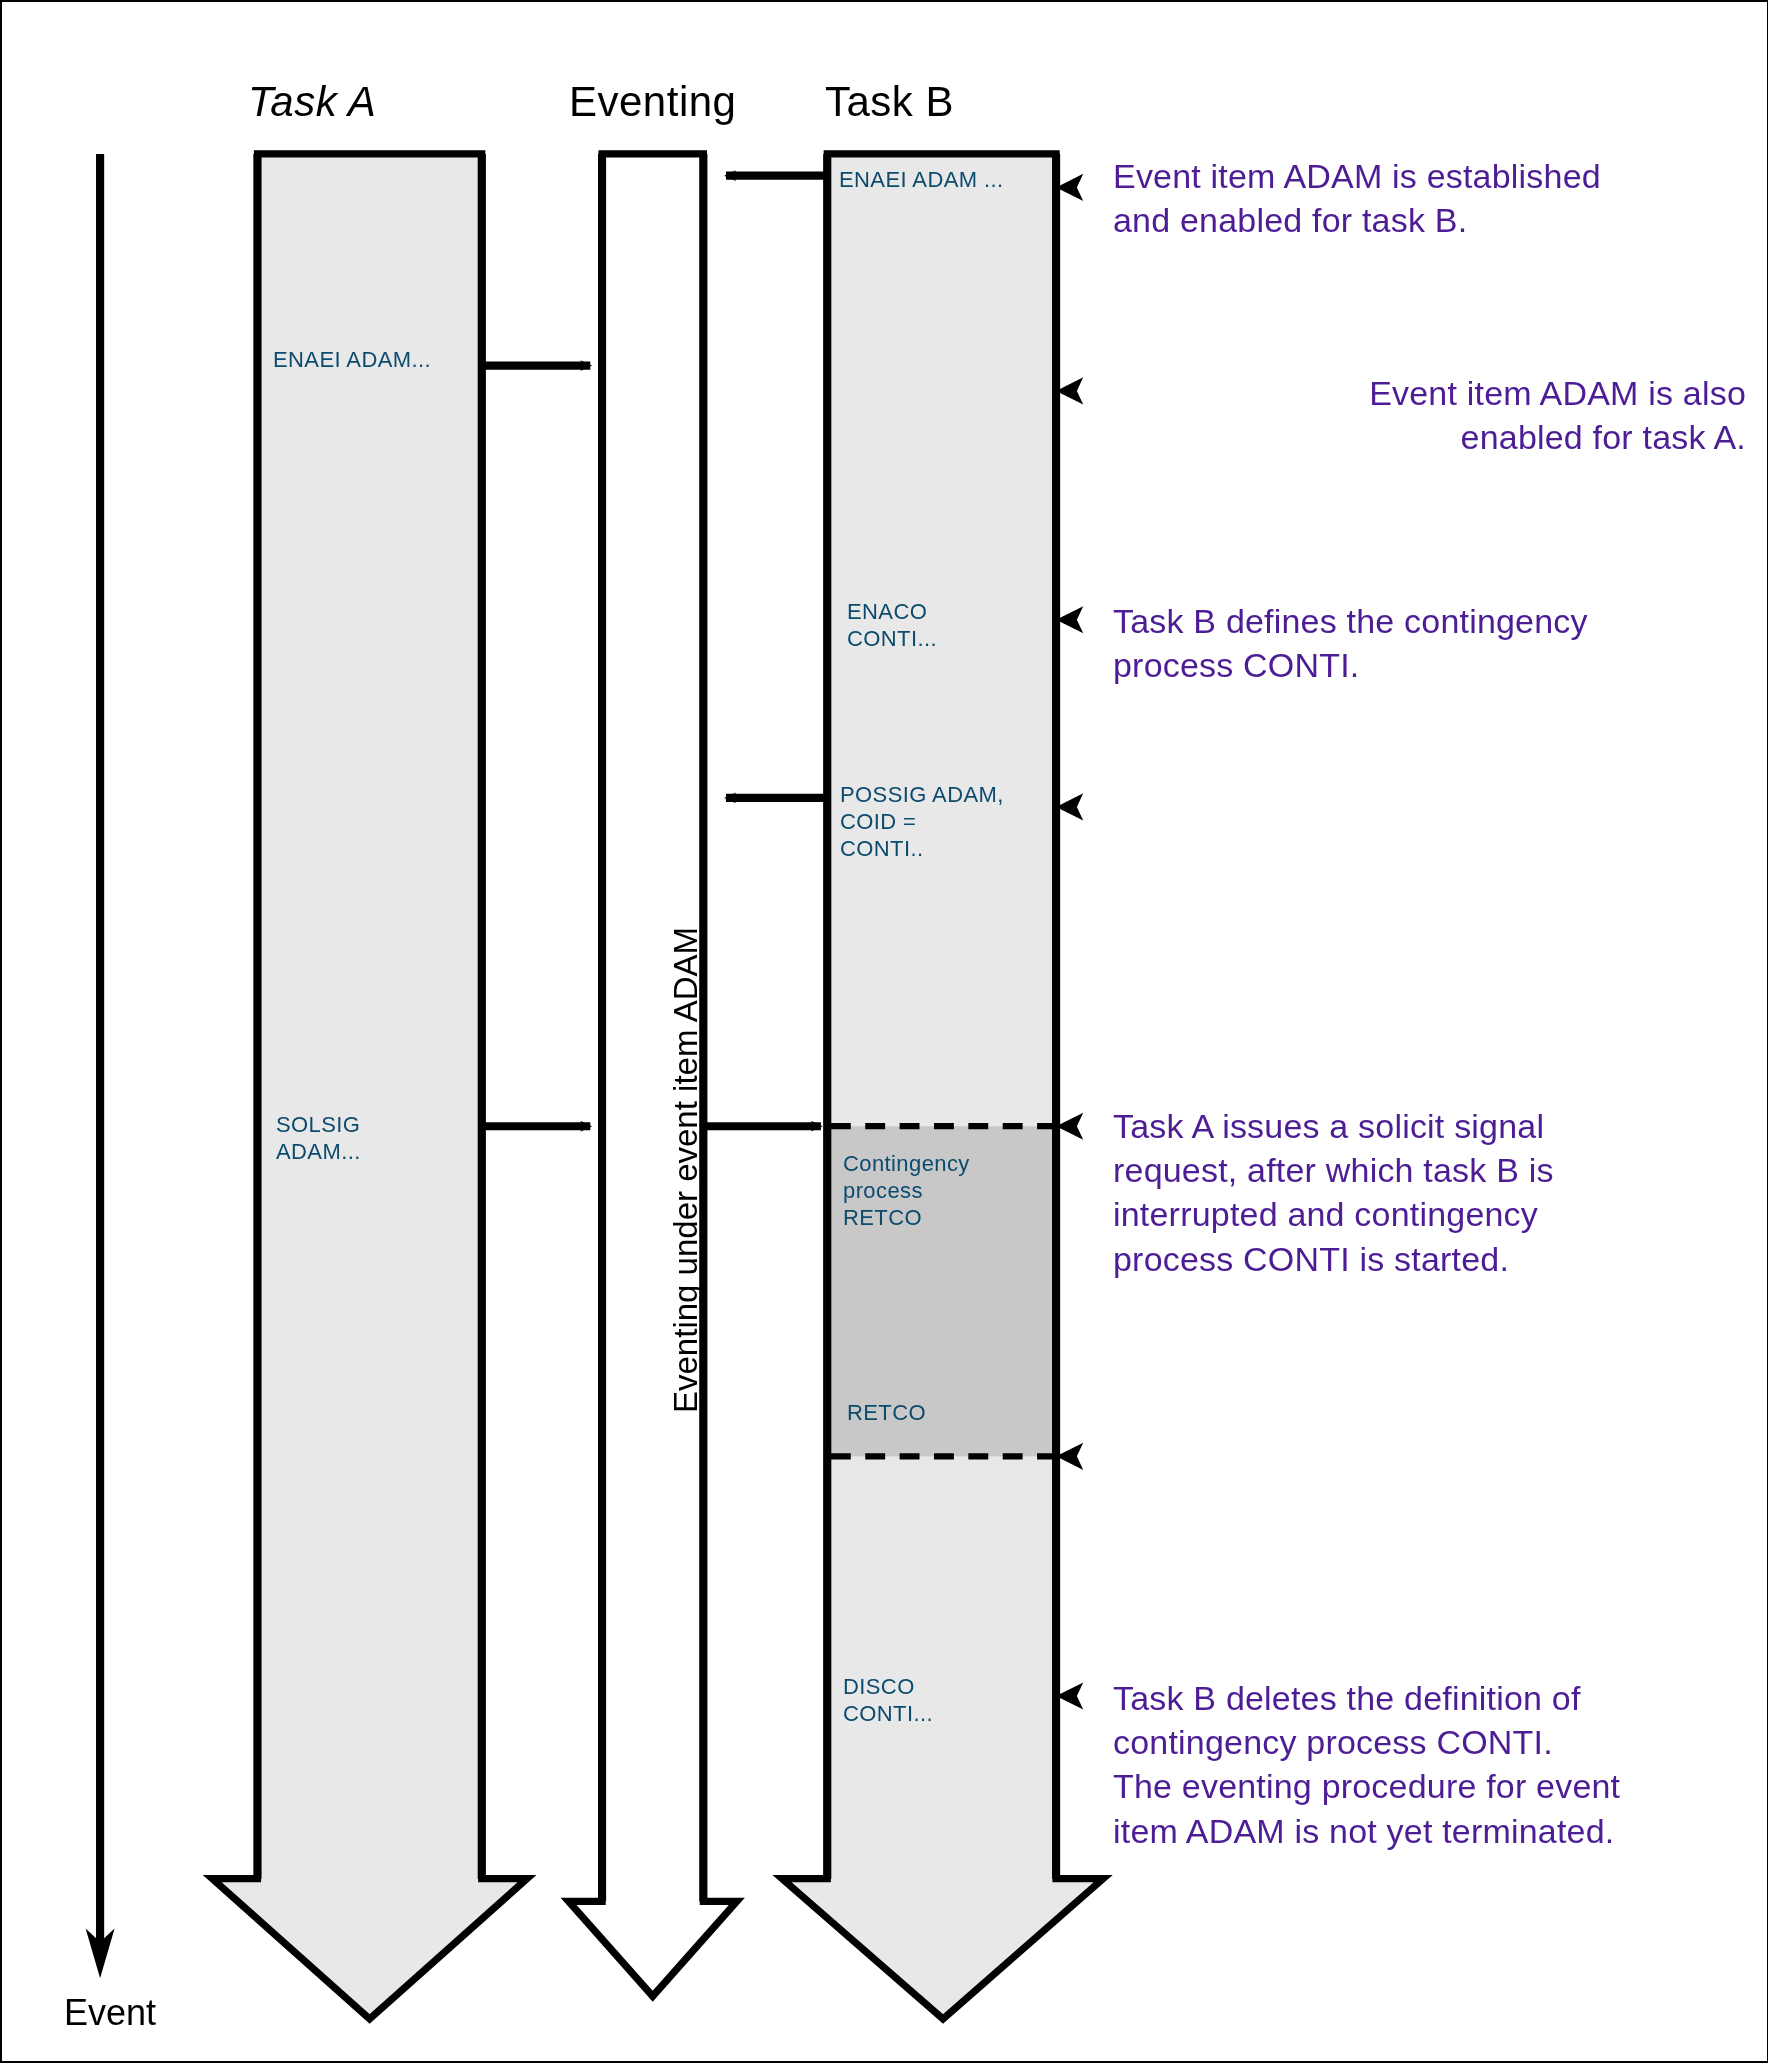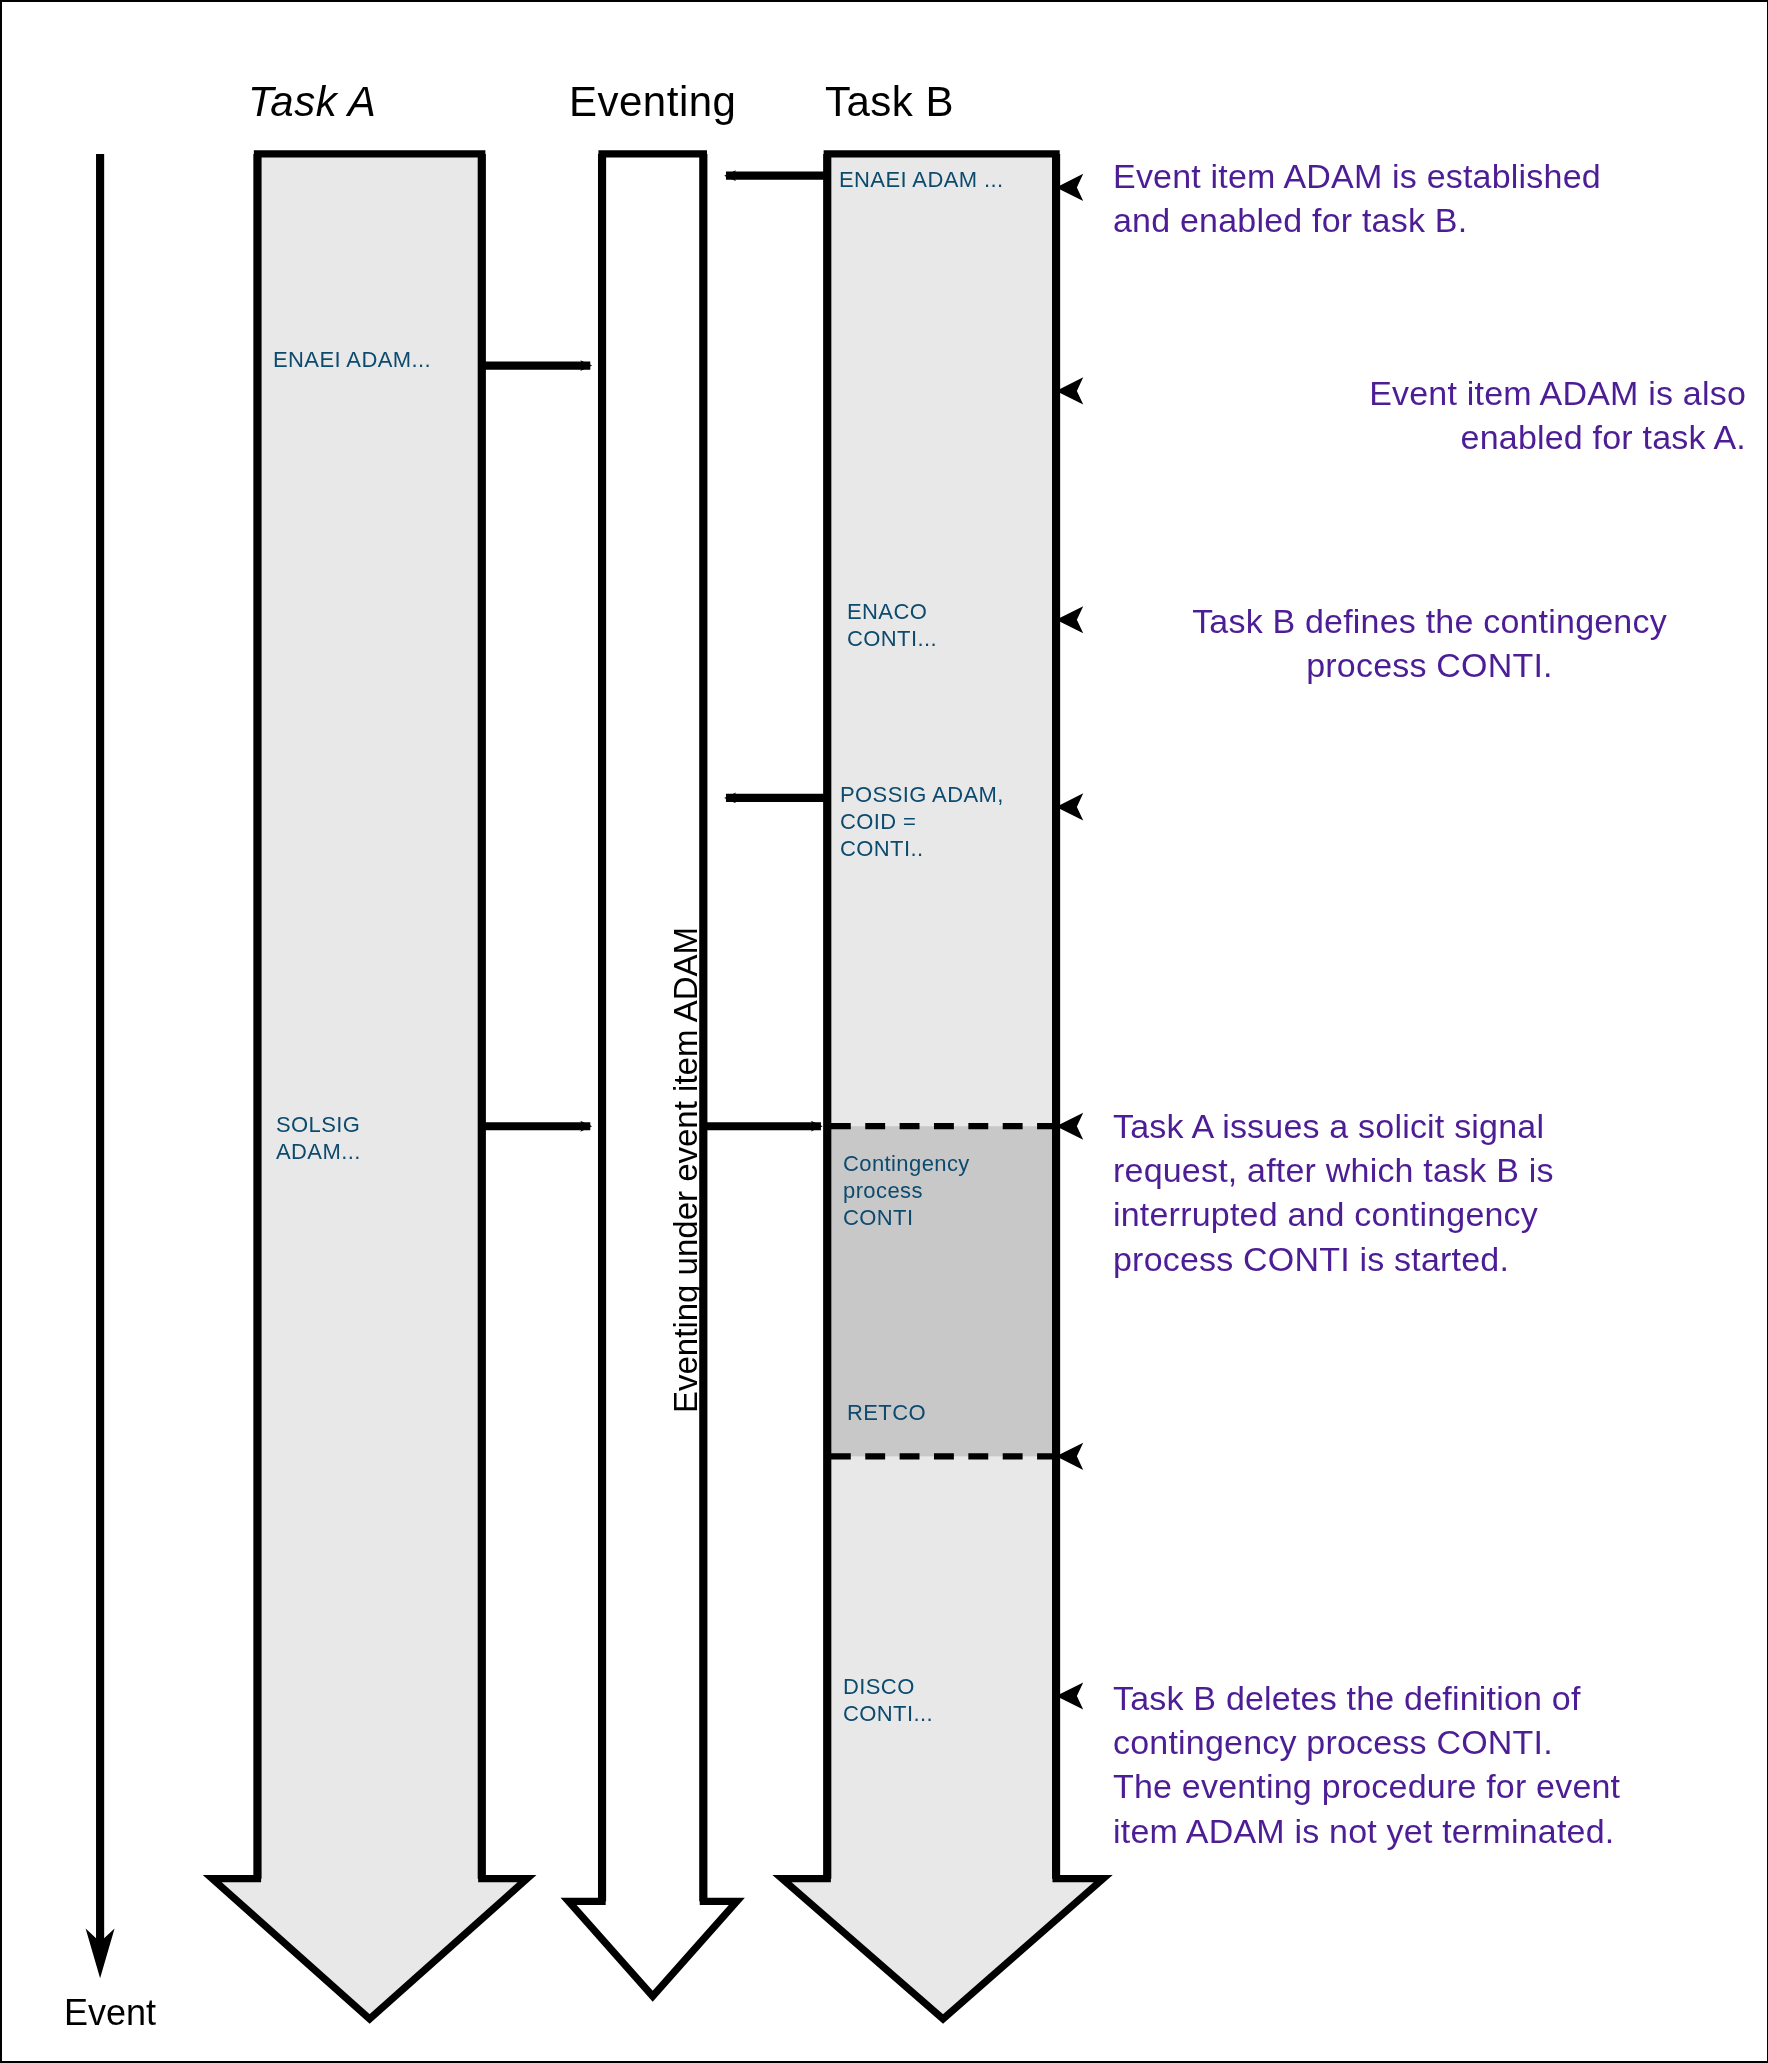--- a/index.html
+++ b/index.html
@@ -138,30 +138,30 @@
   <div class="lane-label" style="left:271px;top:345px;">ENAEI ADAM...</div>
   <div class="lane-label" style="left:845px;top:597px;">ENACO
 CONTI...</div>
   <div class="lane-label" style="left:838px;top:780px;">POSSIG ADAM,
 COID =
 CONTI..</div>
   <div class="lane-label" style="left:274px;top:1110px;">SOLSIG
 ADAM...</div>
   <div class="lane-label" style="left:841px;top:1149px;">Contingency
 process
-CONTI</div>
+RETCO</div>
   <div class="lane-label" style="left:845px;top:1398px;">RETCO</div>
   <div class="lane-label" style="left:841px;top:1672px;">DISCO
 CONTI...</div>
 
   <div class="annot" style="left:1111px;top:152px;width:633px;">Event item ADAM is established
 and enabled for task B.</div>
   <div class="annot" style="left:1111px;top:369px;width:633px;text-align:right;">Event item ADAM is also
 enabled for task A.</div>
-  <div class="annot" style="left:1111px;top:597px;width:633px;text-align:center;">Task B defines the contingency
+  <div class="annot" style="left:1111px;top:597px;width:633px;">Task B defines the contingency
 process CONTI.</div>
   <div class="annot" style="left:1111px;top:1102px;width:651px;">Task A issues a solicit signal
 request, after which task B is
 interrupted and contingency
 process CONTI is started.</div>
   <div class="annot" style="left:1111px;top:1674px;width:660px;">Task B deletes the definition of
 contingency process CONTI.
 The eventing procedure for event
 item ADAM is not yet terminated.</div>
 

